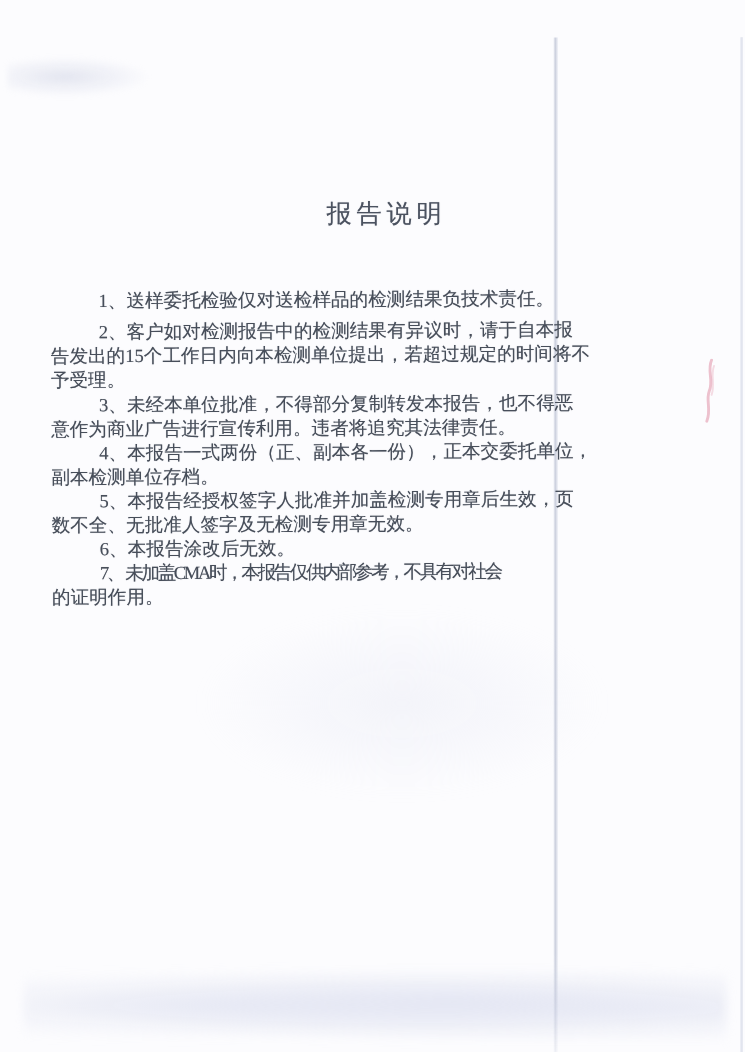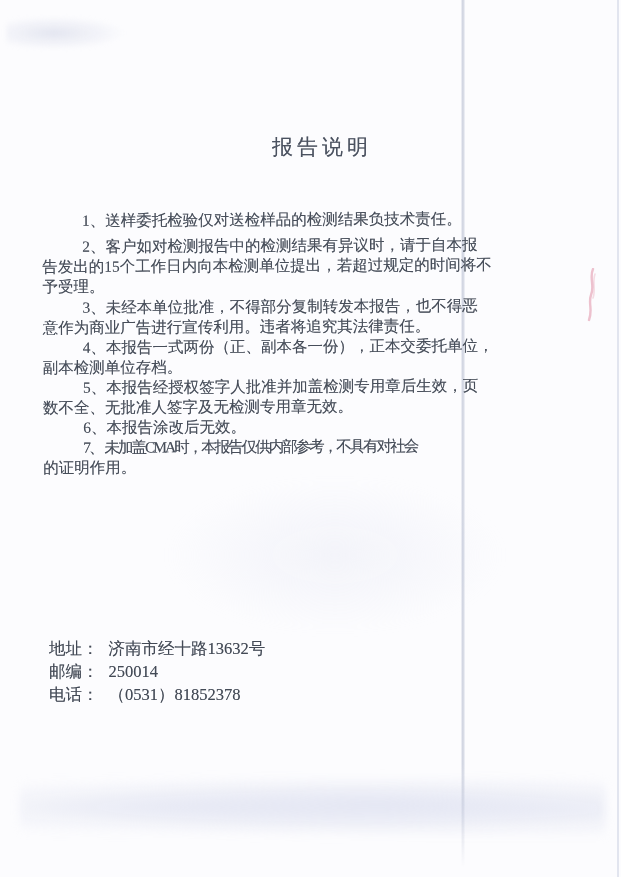--- a/index.html
+++ b/index.html
@@ -4,21 +4,21 @@
 <style>
   * { margin: 0; padding: 0; box-sizing: border-box; }
   html, body { width: 621px; height: 877px; }
   body {
     position: relative;
     width: 621px; height: 877px;
     background: #fcfcfe;
     overflow: hidden;
     font-family: "Liberation Serif", "DejaVu Serif", serif;
   }
-  .page { position: absolute; inset: 0; }
+  .page { position: absolute; inset: 0; margin-top: 31px; }
 
   
   .smudge-tl {
     position: absolute; left: 6px; top: 16px; width: 120px; height: 34px;
     background: radial-gradient(ellipse at 40% 50%, rgba(208,212,230,0.55), rgba(208,212,230,0) 70%);
     filter: blur(2px);
   }
   .mottle-mid {
     position: absolute; left: 170px; top: 480px; width: 330px; height: 150px;
     background: radial-gradient(ellipse at 50% 50%, rgba(230,232,244,0.40), rgba(230,232,244,0) 72%);
@@ -124,25 +124,14 @@
     </div>
     <div class="note-item">
       <div class="note-line first">6、本报告涂改后无效。</div>
     </div>
     <div class="note-item">
       <div class="note-line first tight">7、 未加盖CMA时，本报告仅供内部参考，不具有对社会</div>
       <div class="note-line">的证明作用。</div>
     </div>
   </div>
 
-  <div class="contact">
-    <div class="contact-row">
-      <span class="label">地址：</span><span class="value">济南市经十路13632号</span>
-    </div>
-    <div class="contact-row">
-      <span class="label">邮编：</span><span class="value">250014</span>
-    </div>
-    <div class="contact-row">
-      <span class="label">电话：</span><span class="value">（0531）81852378</span>
-    </div>
-  </div>
 
 </div>
 
 </body></html>

